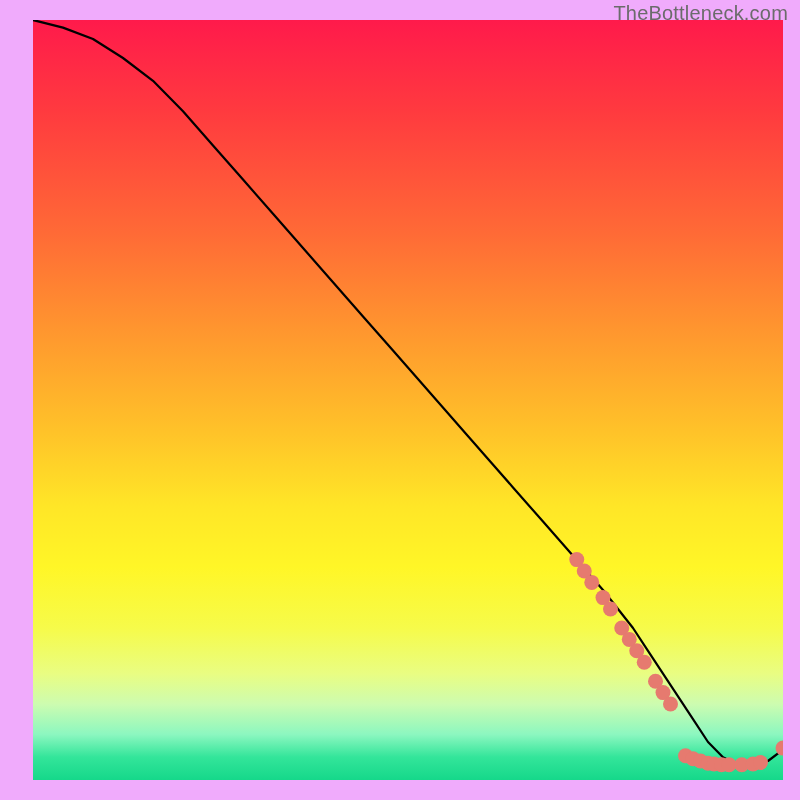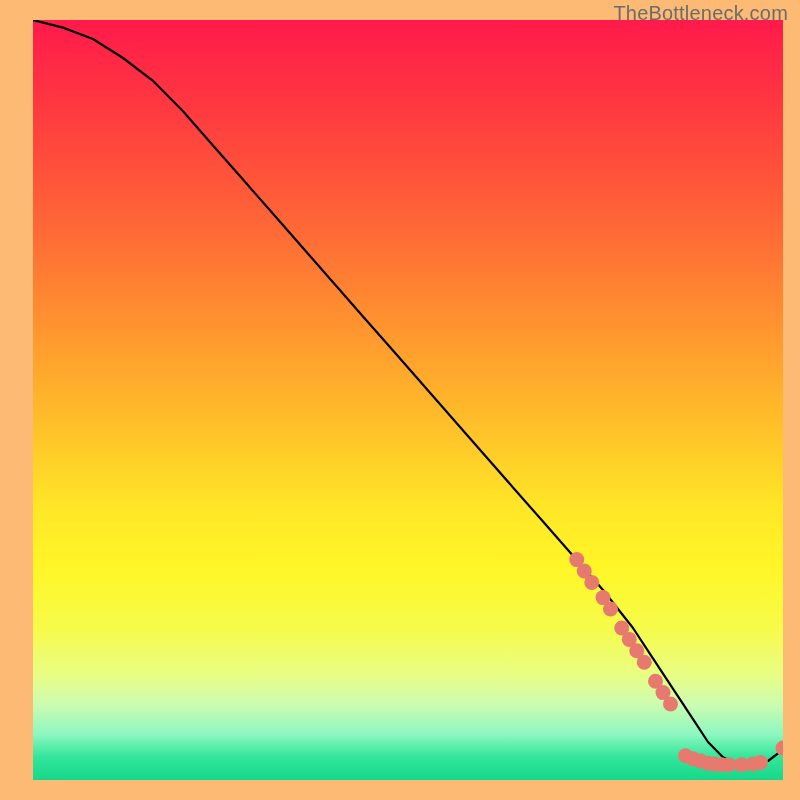--- a/index.html
+++ b/index.html
@@ -8,21 +8,21 @@
     width: 800px;
     height: 800px;
     background: #000;
     overflow: hidden;
     font-family: Arial, Helvetica, sans-serif;
   }
   .stage {
     position: relative;
     width: 800px;
     height: 800px;
-    background: #fdba74;
+    background: #f0abfc;
   }
   .plot {
     position: absolute;
     left: 33px;
     top: 20px;
     width: 750px;
     height: 760px;
   }
   .gradient {
     position: absolute;

